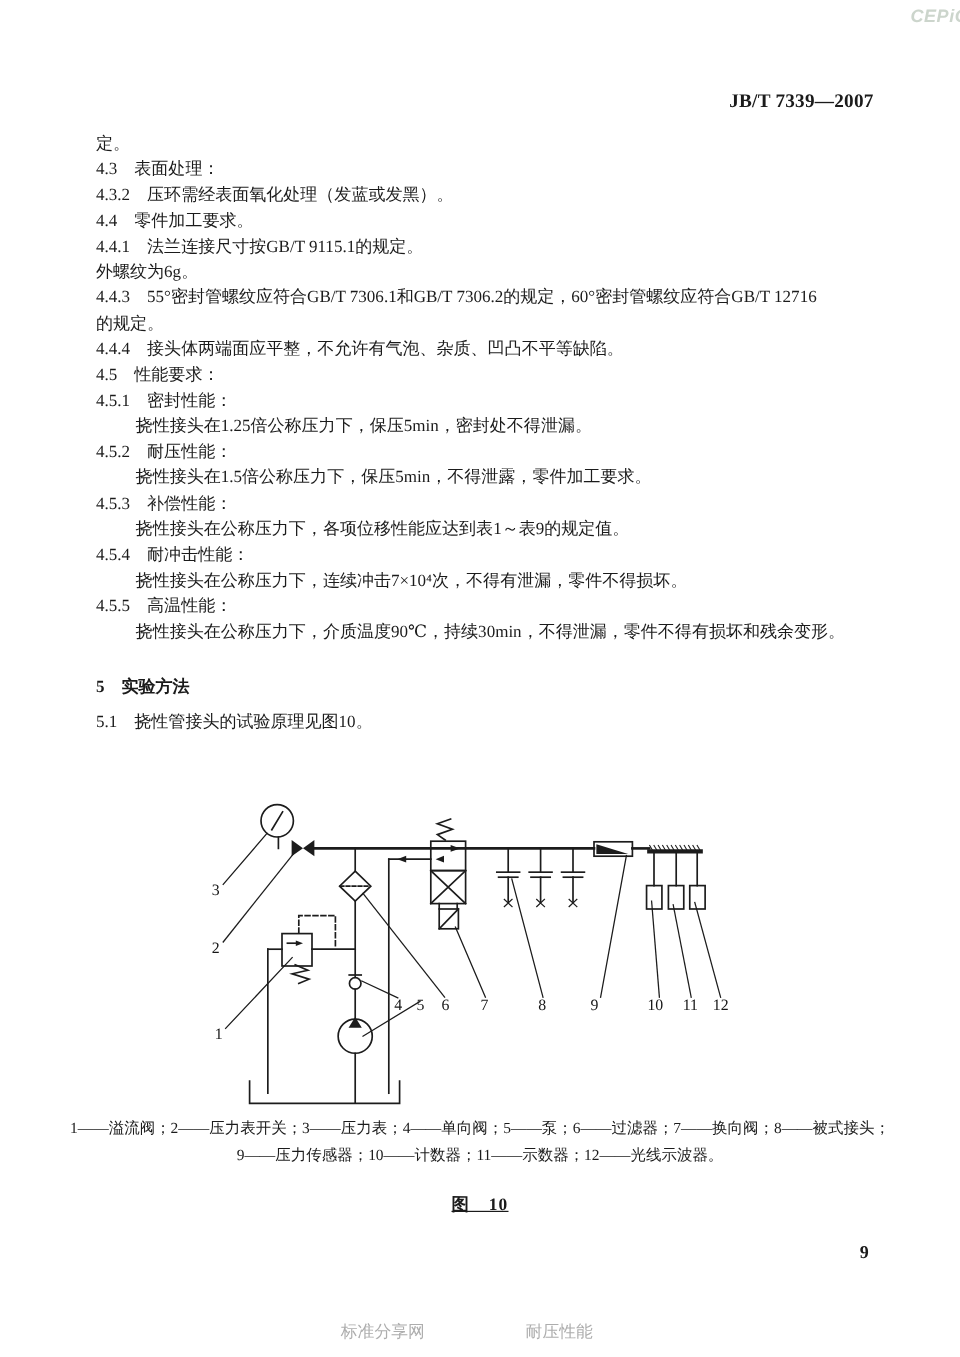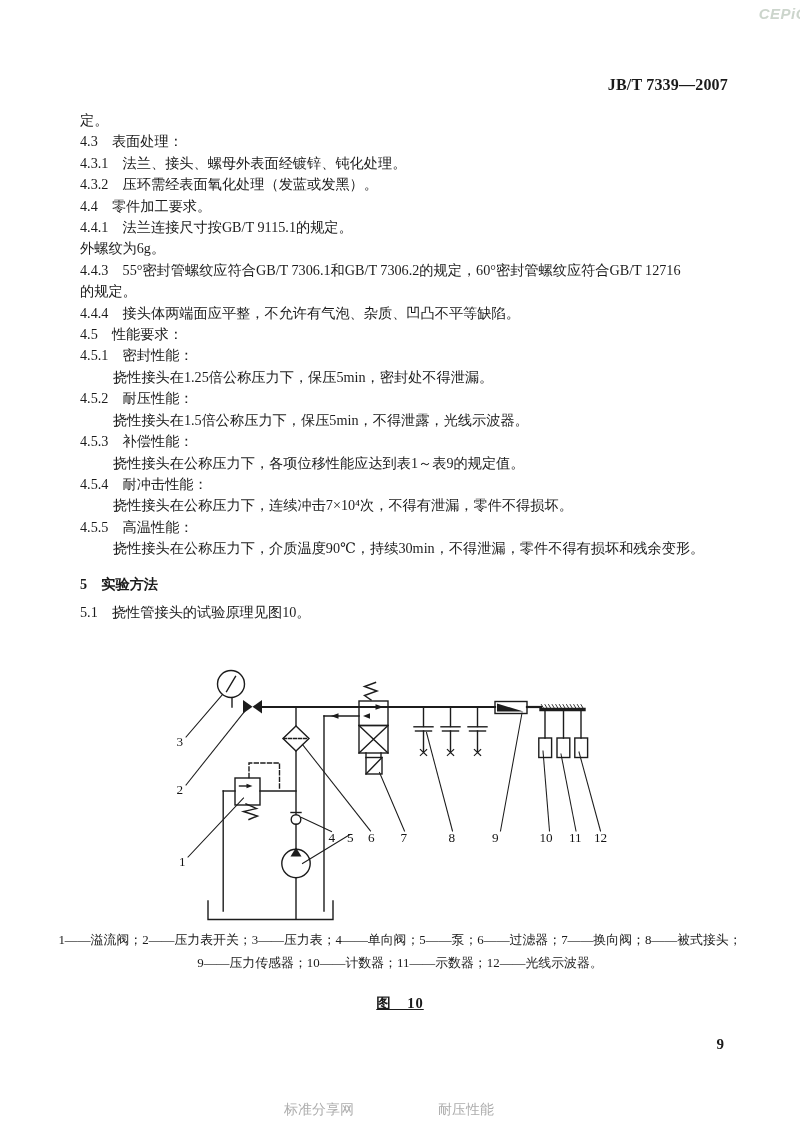--- a/index.html
+++ b/index.html
@@ -5,21 +5,21 @@
   html,body{margin:0;padding:0;background:#888;}
   .page{position:relative;width:800px;height:1131px;background:#ffffff;margin:0 auto;
         font-family:"Liberation Serif","DejaVu Serif",serif;color:#1b1b1b;overflow:hidden;padding-left:16px;}
   .abs{position:absolute;}
   .watermark{right:9px;top:5px;font-family:"Liberation Sans","DejaVu Sans",sans-serif;
              font-style:italic;font-weight:bold;font-size:15px;color:#ccd5cc;letter-spacing:.5px;}
   .doc-number{right:88px;top:76px;font-weight:bold;font-size:16px;letter-spacing:.2px;}
   .bodyblock{left:80px;top:110px;width:650px;font-size:14.2px;}
   .bl{line-height:21.4px;white-space:pre-wrap;}
   .ind{text-indent:33px;}
-  .sec{font-weight:bold;margin-top:14px;margin-bottom:7px;}
+  .sec{font-weight:bold;margin-top:25px;margin-bottom:7px;}
   .p52{left:80px;top:997px;font-size:14.2px;white-space:pre-wrap;}
   .capwrap{left:0;top:929px;width:800px;text-align:center;font-size:12.9px;}
   .capline{line-height:22.5px;white-space:pre-wrap;}
   .figlabel{font-weight:bold;font-size:14.5px;margin-top:20px;letter-spacing:1px;text-decoration:underline;}
   .pageno{right:92px;top:1036px;font-weight:bold;font-size:15px;}
   .ftshare{left:284px;top:1101px;color:#adadad;font-size:14px;font-family:"Liberation Sans","DejaVu Sans",sans-serif;}
   .ftfree{left:438px;top:1101px;color:#adadad;font-size:14px;font-family:"Liberation Sans","DejaVu Sans",sans-serif;}
   svg.fig{position:absolute;left:0;top:0;width:800px;height:1131px;}
   .ln{stroke:#1c1c1c;stroke-width:1.4;fill:none;stroke-linecap:square;}
   .thick{stroke-width:2.2;}
@@ -36,33 +36,32 @@
 
 <div class="page">
 
   <div class="abs watermark">CEPiC</div>
   <div class="abs doc-number">JB/T 7339—2007</div>
 
   <div class="abs bodyblock">
 
       <div class="bl">定。</div>
       <div class="bl">4.3　表面处理：</div>
-      <div class="bl">4.3.1　法兰、接头、螺母外表面经镀锌、钝化处理。</div>
       <div class="bl">4.3.2　压环需经表面氧化处理（发蓝或发黑）。</div>
       <div class="bl">4.4　零件加工要求。</div>
       <div class="bl">4.4.1　法兰连接尺寸按GB/T 9115.1的规定。</div>
       <div class="bl">外螺纹为6g。</div>
       <div class="bl">4.4.3　55°密封管螺纹应符合GB/T 7306.1和GB/T 7306.2的规定，60°密封管螺纹应符合GB/T 12716</div>
       <div class="bl">的规定。</div>
       <div class="bl">4.4.4　接头体两端面应平整，不允许有气泡、杂质、凹凸不平等缺陷。</div>
       <div class="bl">4.5　性能要求：</div>
       <div class="bl">4.5.1　密封性能：</div>
       <div class="bl ind">挠性接头在1.25倍公称压力下，保压5min，密封处不得泄漏。</div>
       <div class="bl">4.5.2　耐压性能：</div>
-      <div class="bl ind">挠性接头在1.5倍公称压力下，保压5min，不得泄露，光线示波器。</div>
+      <div class="bl ind">挠性接头在1.5倍公称压力下，保压5min，不得泄露，零件加工要求。</div>
       <div class="bl">4.5.3　补偿性能：</div>
       <div class="bl ind">挠性接头在公称压力下，各项位移性能应达到表1～表9的规定值。</div>
       <div class="bl">4.5.4　耐冲击性能：</div>
       <div class="bl ind">挠性接头在公称压力下，连续冲击7×10⁴次，不得有泄漏，零件不得损坏。</div>
       <div class="bl">4.5.5　高温性能：</div>
       <div class="bl ind">挠性接头在公称压力下，介质温度90℃，持续30min，不得泄漏，零件不得有损坏和残余变形。</div>
       <div class="bl sec">5　实验方法</div>
       <div class="bl">5.1　挠性管接头的试验原理见图10。</div>
     </div>
 

